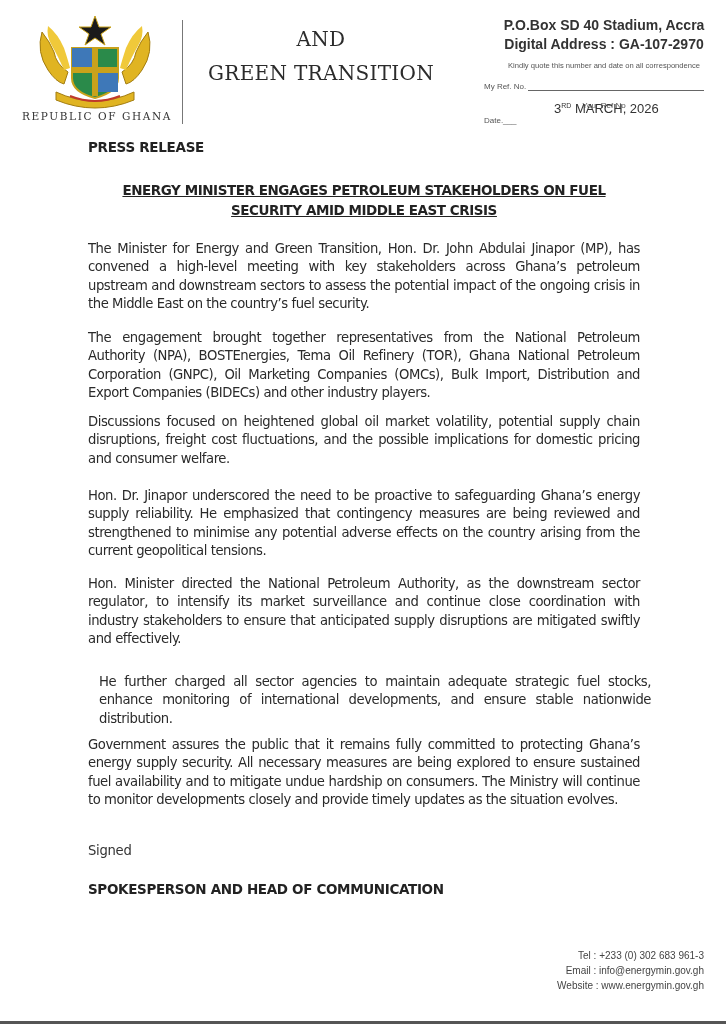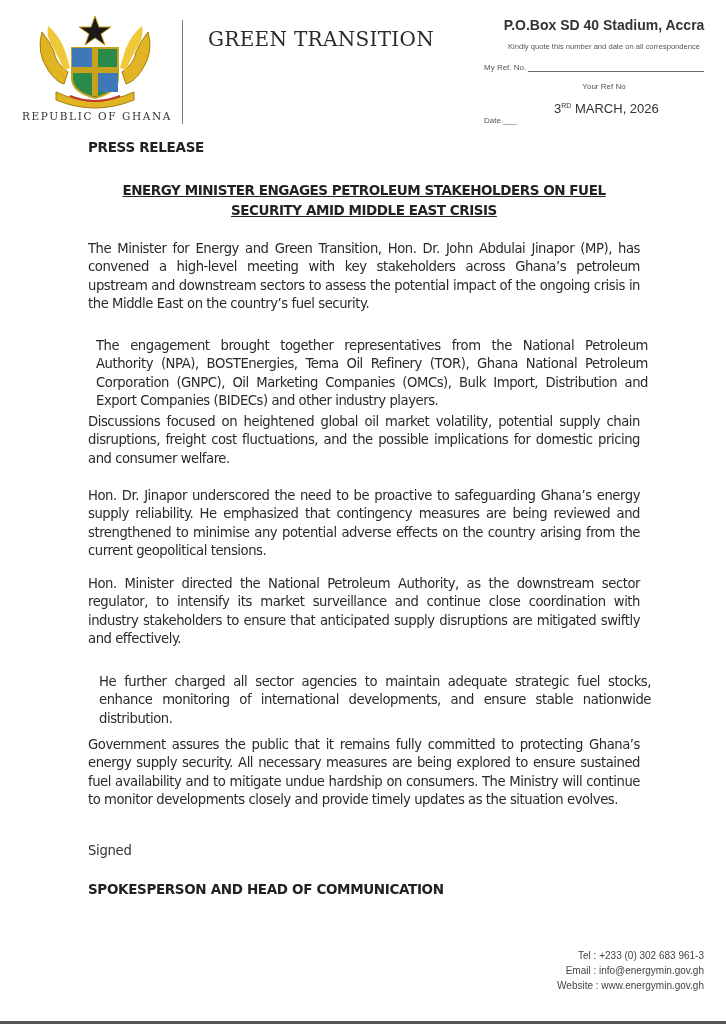--- a/index.html
+++ b/index.html
@@ -66,41 +66,43 @@
     <rect x="58" y="36" width="6" height="48" fill="#c9a21b"></rect>
     <rect x="38" y="55" width="46" height="6" fill="#c9a21b"></rect>
 
     <path d="M22 80 Q61 98 100 80 L100 88 Q61 104 22 88Z" fill="#e0b422" stroke="#a37d10" stroke-width="1"></path>
     <path d="M36 84 Q61 94 86 84" fill="none" stroke="#c0392b" stroke-width="2"></path>
   </svg>
 </div>
 <div class="republic">REPUBLIC OF GHANA</div>
 <div class="vline"></div>
 <div class="ministry">
+  <div>AND</div>
   <div>GREEN TRANSITION</div>
 </div>
 <div class="contact-top">
   <div class="addr">P.O.Box SD 40 Stadium, Accra</div>
+  <div class="addr">Digital Address : GA-107-2970</div>
   <div class="note">Kindly quote this number and date on all correspondence</div>
   <div class="ref-line">
     <span>My Ref. No.</span>
     <span class="rule"></span>
   </div>
   <div class="yourref">Your Ref No</div>
 </div>
 <div class="date-row">
   <span class="lbl">Date.___</span>
   <span class="val"><span>3</span><sup>RD</sup><span> MARCH, 2026</span></span>
 </div>
 
 <div class="pr-label">PRESS RELEASE</div>
 <div class="headline">ENERGY MINISTER ENGAGES PETROLEUM STAKEHOLDERS ON FUEL SECURITY AMID MIDDLE EAST CRISIS</div>
 
 <p class="para p1" style="margin:0">The Minister for Energy and Green Transition, Hon. Dr. John Abdulai Jinapor (MP), has convened a high-level meeting with key stakeholders across Ghana’s petroleum upstream and downstream sectors to assess the potential impact of the ongoing crisis in the Middle East on the country’s fuel security.</p>
-<p class="para p2" style="margin:8px">The engagement brought together representatives from the National Petroleum Authority (NPA), BOSTEnergies, Tema Oil Refinery (TOR), Ghana National Petroleum Corporation (GNPC), Oil Marketing Companies (OMCs), Bulk Import, Distribution and Export Companies (BIDECs) and other industry players.</p>
+<p class="para p2" style="margin:0">The engagement brought together representatives from the National Petroleum Authority (NPA), BOSTEnergies, Tema Oil Refinery (TOR), Ghana National Petroleum Corporation (GNPC), Oil Marketing Companies (OMCs), Bulk Import, Distribution and Export Companies (BIDECs) and other industry players.</p>
 <p class="para p3" style="margin:0">Discussions focused on heightened global oil market volatility, potential supply chain disruptions, freight cost fluctuations, and the possible implications for domestic pricing and consumer welfare.</p>
 <p class="para p4" style="margin:0">Hon. Dr. Jinapor underscored the need to be proactive to safeguarding Ghana’s energy supply reliability. He emphasized that contingency measures are being reviewed and strengthened to minimise any potential adverse effects on the country arising from the current geopolitical tensions.</p>
 <p class="para p5" style="margin:0">Hon. Minister directed the National Petroleum Authority, as the downstream sector regulator, to intensify its market surveillance and continue close coordination with industry stakeholders to ensure that anticipated supply disruptions are mitigated swiftly and effectively.</p>
 <p class="para p6" style="margin:11px">He further charged all sector agencies to maintain adequate strategic fuel stocks, enhance monitoring of international developments, and ensure stable nationwide distribution.</p>
 <p class="para p7" style="margin:0">Government assures the public that it remains fully committed to protecting Ghana’s energy supply security. All necessary measures are being explored to ensure sustained fuel availability and to mitigate undue hardship on consumers. The Ministry will continue to monitor developments closely and provide timely updates as the situation evolves.</p>
 
 <div class="signed">Signed</div>
 <div class="signatory">
   <div>SPOKESPERSON AND HEAD OF COMMUNICATION</div>
 </div>

